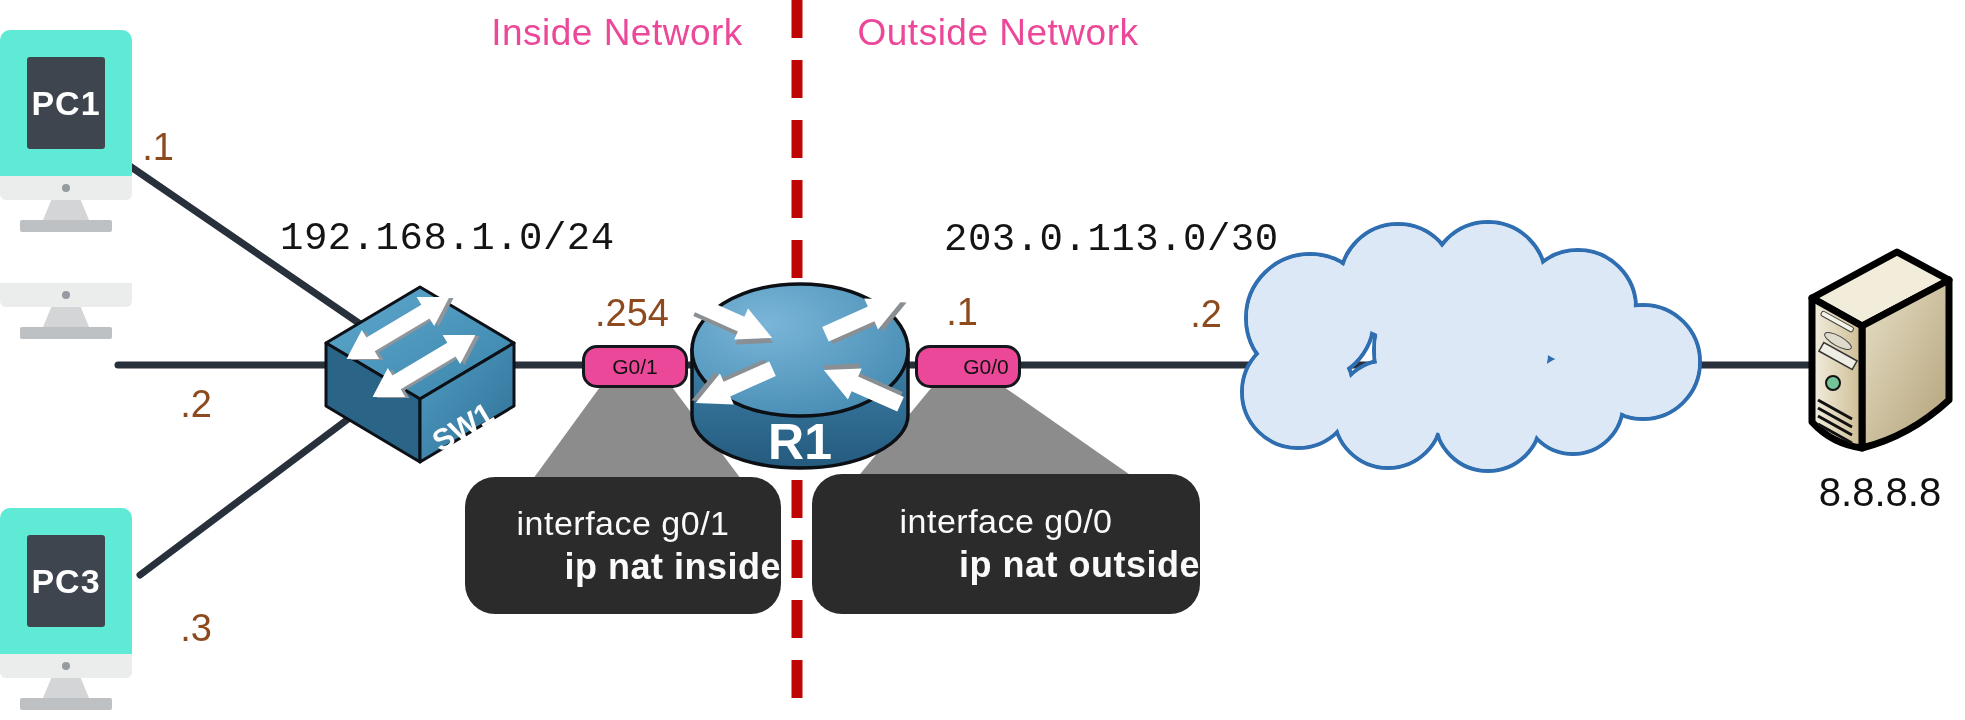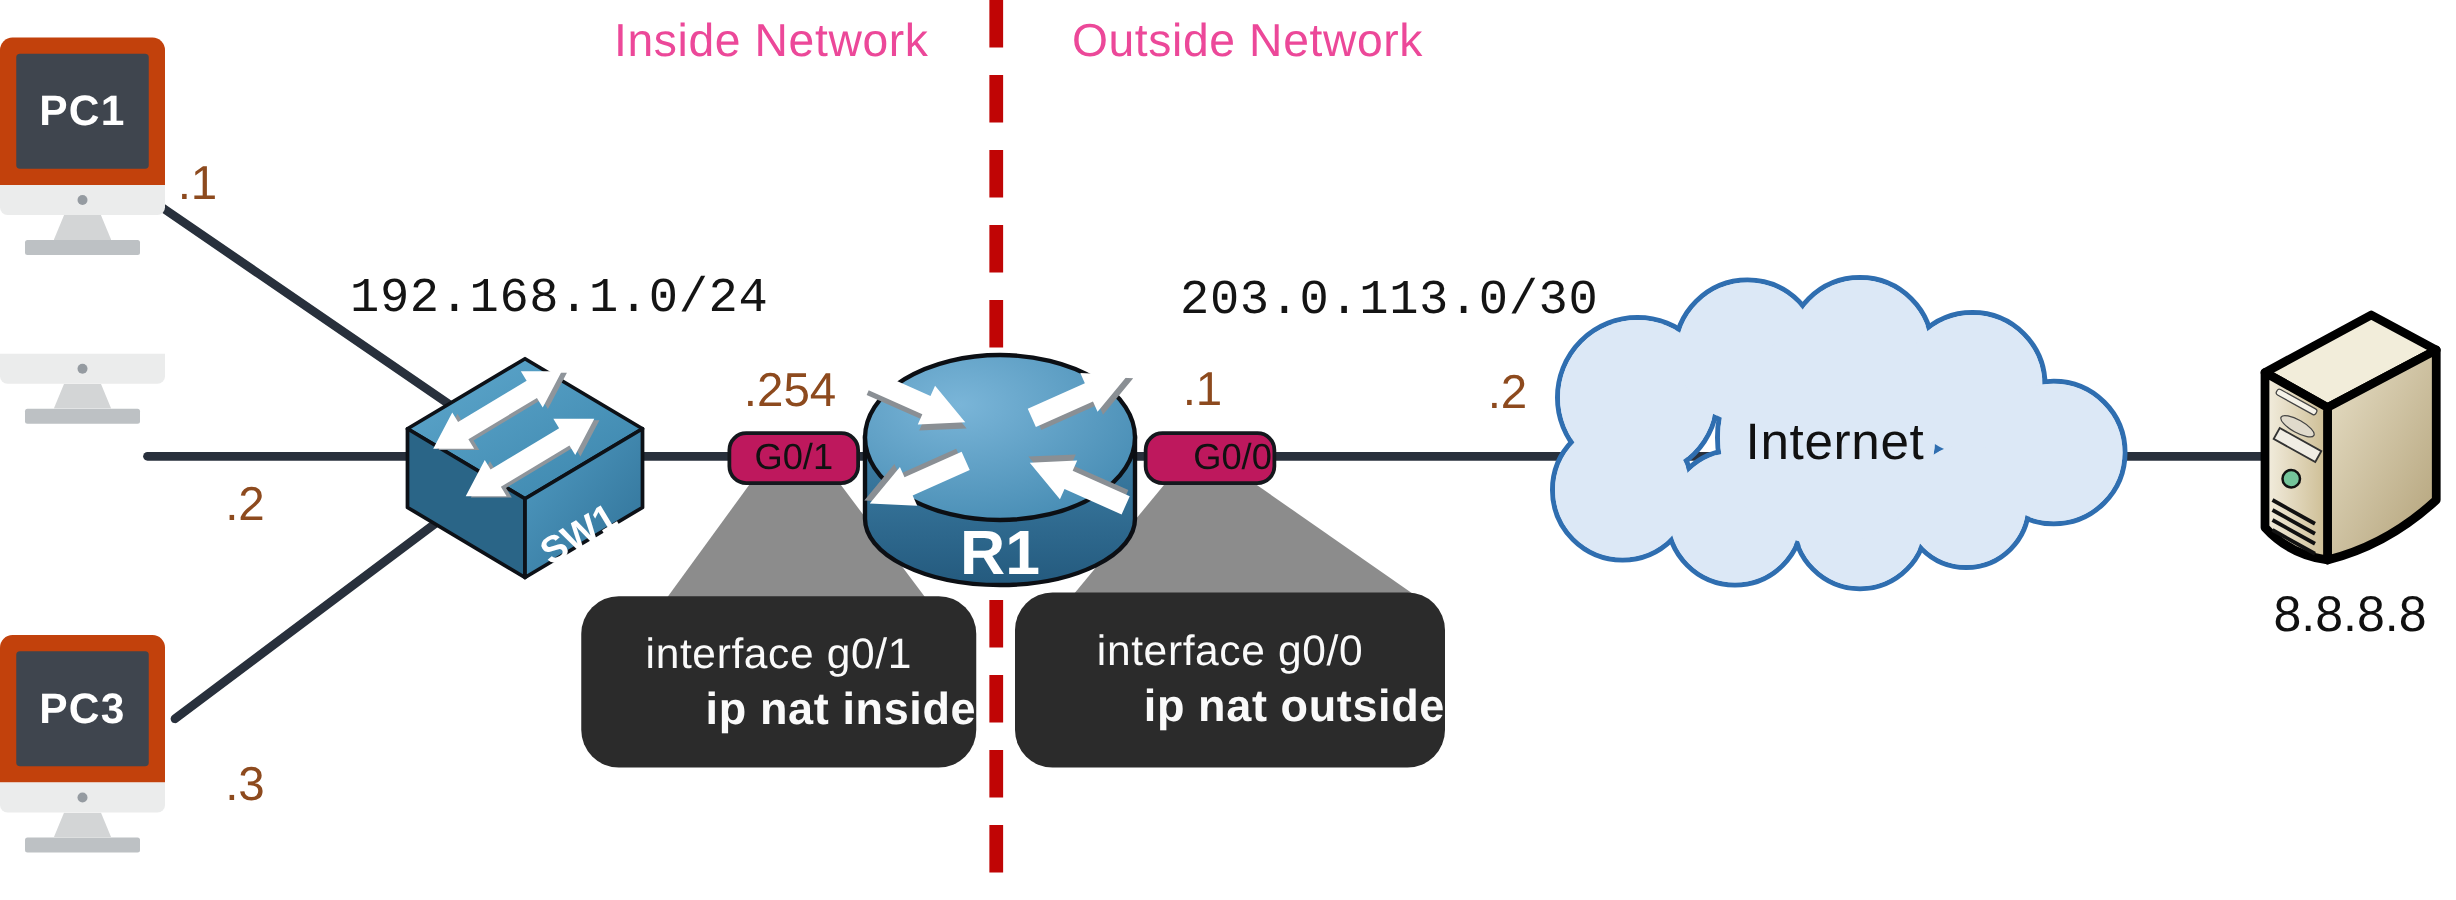--- a/index.html
+++ b/index.html
@@ -4,31 +4,31 @@
 <style>
   html,body{margin:0;padding:0;background:#fff;}
   .stage{position:relative;width:1965px;height:720px;background:#fff;overflow:hidden;
          font-family:"Liberation Sans",sans-serif;}
   .stage svg.layer{position:absolute;left:0;top:0;}
   .zone-label{position:absolute;top:12px;font-size:37px;color:#ec4899;text-align:center;letter-spacing:.5px;}
   .subnet-label{position:absolute;font-size:39px;color:#141414;text-align:center;letter-spacing:.5px;font-family:Liberation Mono, monospace;}
   .ip-suffix{position:absolute;font-size:38px;color:#8d4a1e;text-align:center;font-weight:500;}
   
   .pc{position:absolute;width:132px;}
-  .pc .mon{background:#c2410c;border-radius:10px 10px 0 0;padding:13px;}
+  .pc .mon{background:#5eead4;border-radius:10px 10px 0 0;padding:27px;}
   .pc .scr{background:#3f454e;height:92px;border-radius:3px;display:flex;align-items:center;justify-content:center;
            color:#fff;font-weight:800;font-size:34px;letter-spacing:1px;}
   .pc .chin{height:24px;background:#ebecec;border-radius:0 0 6px 6px;position:relative;}
   .pc .chin::after{content:"";position:absolute;left:50%;top:50%;transform:translate(-50%,-50%);
                    width:8px;height:8px;border-radius:50%;background:#959ba1;}
   .pc .neck{width:46px;height:20px;background:#d3d5d6;margin:0 auto;clip-path:polygon(18% 0,82% 0,100% 100%,0 100%);}
   .pc .base{width:92px;height:12px;background:#bdc1c4;margin:0 auto;border-radius:2px;}
   
-  .pill{position:absolute;background:#be185d;border:3.5px solid #14181d;border-radius:15px;
-        display:flex;align-items:center;justify-content:center;font-size:29px;color:#111;box-sizing:border-box;}
+  .pill{position:absolute;background:#ec4899;border:3.5px solid #14181d;border-radius:15px;
+        display:flex;align-items:center;justify-content:center;font-size:21px;color:#111;box-sizing:border-box;}
   
   .callout{position:absolute;background:#2b2b2b;border-radius:30px;color:#fafafa;text-align:center;
            display:flex;flex-direction:column;justify-content:center;gap:3px;}
   .callout .l1{font-size:34px;font-weight:400;letter-spacing:.5px;}
   .callout .l2{font-size:36px;font-weight:800;letter-spacing:.5px;text-align:right;}
   .internet-label{position:absolute;font-size:41px;color:#111;text-align:center;letter-spacing:.5px;}
   .server-ip{position:absolute;font-size:40px;color:#111;text-align:center;}
 </style>
 </head>
 <body>
@@ -198,21 +198,20 @@
   <div class="ip-suffix" style="left:932px;top:291px;width:60px;">.1</div>
   <div class="ip-suffix" style="left:1176px;top:293px;width:60px;">.2</div>
 
   <div class="pill" style="left:582px;top:345px;width:106px;height:43px;">G0/1</div>
   <div class="pill" style="left:915px;top:345px;width:106px;height:43px;padding-left:36px;">G0/0</div>
 
   <div class="callout" style="left:465px;top:477px;width:316px;height:137px;">
     <div class="l1">interface g0/1</div>
     <div class="l2">ip nat inside</div>
   </div>
-  <div class="callout" style="left:812px;top:474px;width:344px;height:140px;">
+  <div class="callout" style="left:812px;top:474px;width:388px;height:140px;">
     <div class="l1">interface g0/0</div>
     <div class="l2">ip nat outside</div>
   </div>
 
-  <div class="internet-label" style="left:1348px;top:330px;width:240px;">Internet</div>
   <div class="server-ip" style="left:1790px;top:470px;width:180px;">8.8.8.8</div>
 
 </div>
 
 </body></html>

